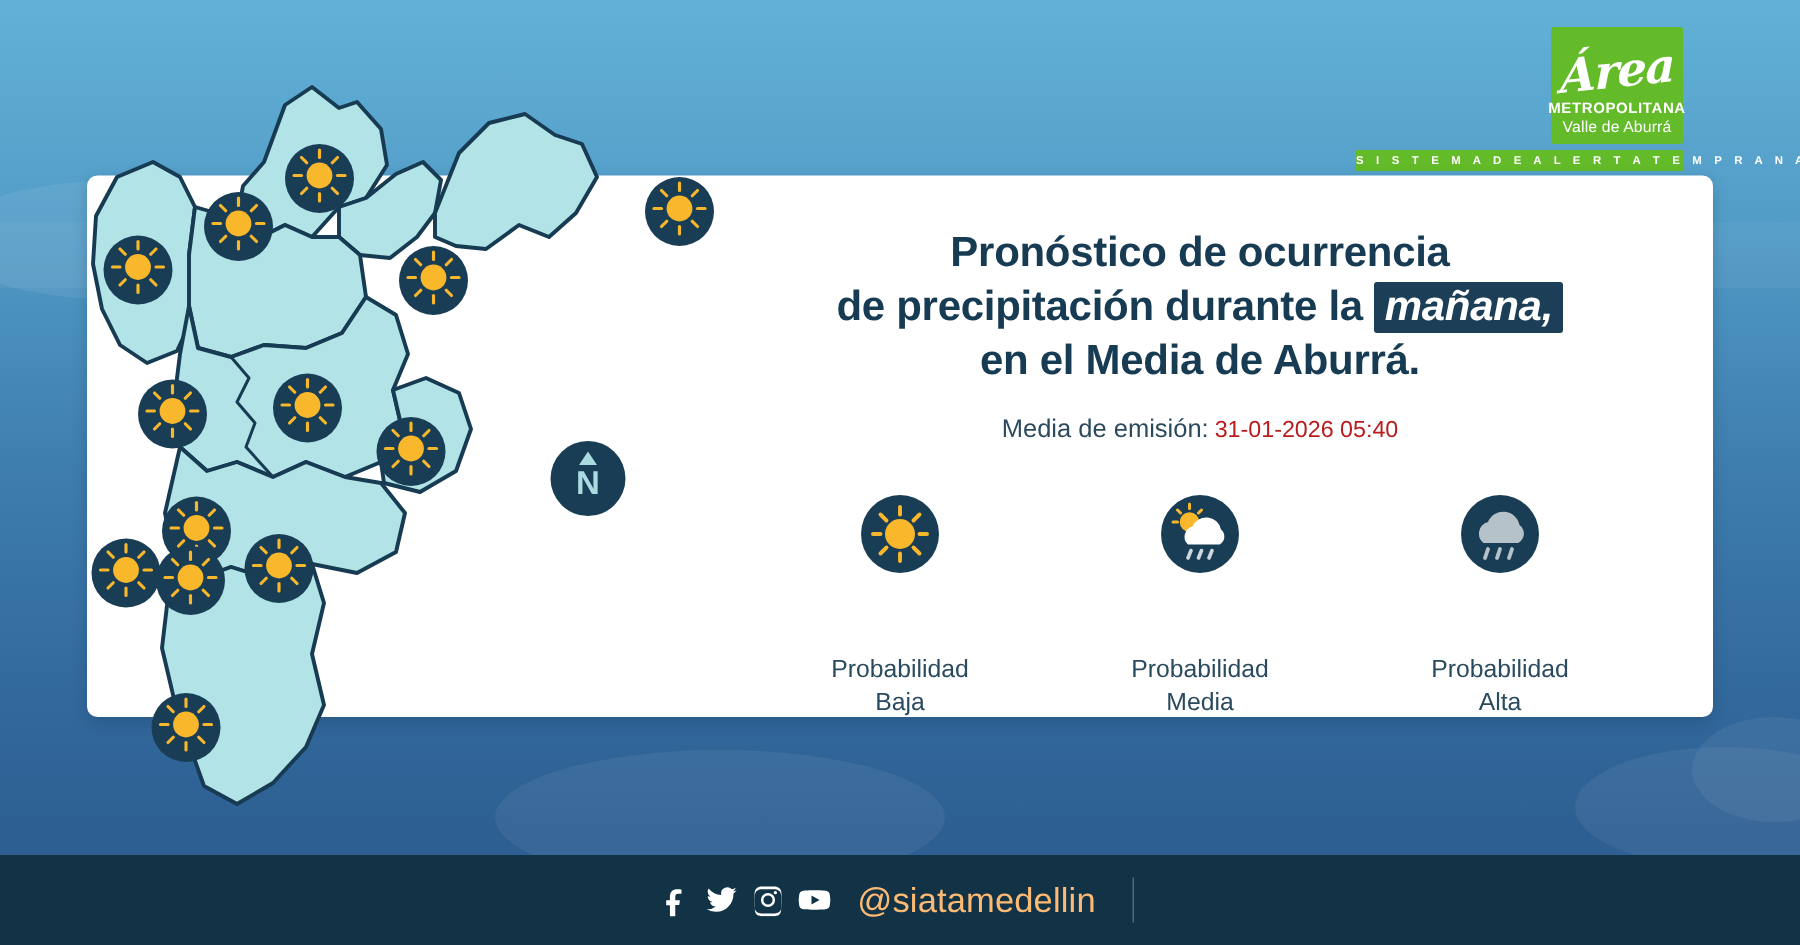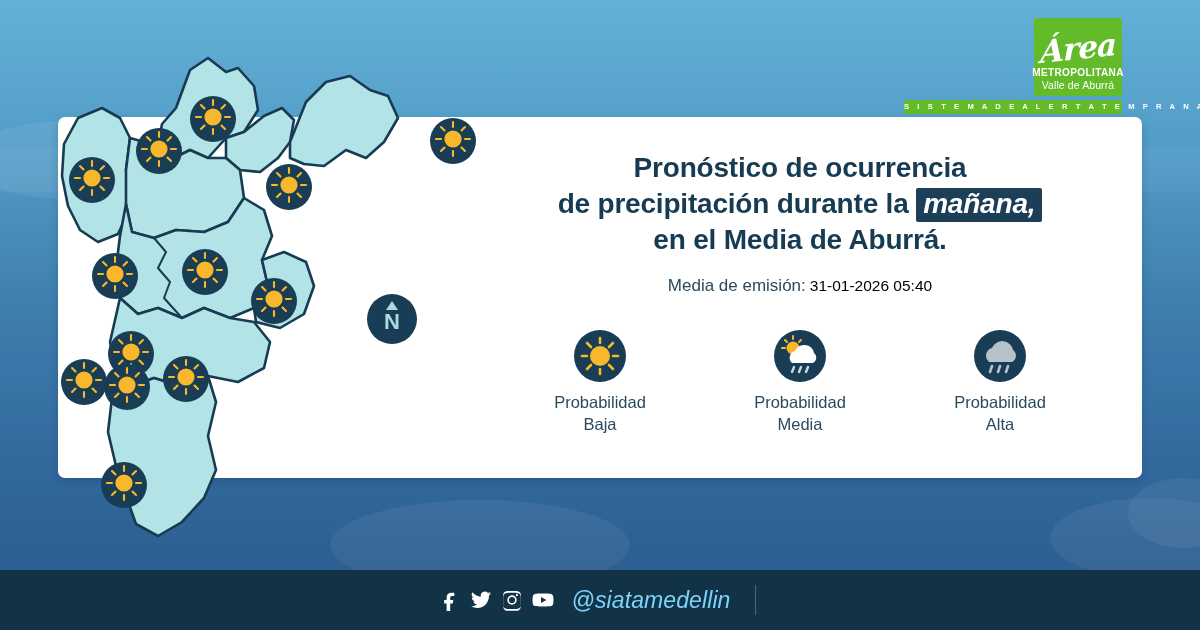--- a/index.html
+++ b/index.html
@@ -47,45 +47,45 @@
 
   
   #content { position:absolute; left:500px; top:150px; width:600px; text-align:center; }
   #title { font-size:28px; font-weight:700; color:#173b52; line-height:1.27; letter-spacing:-.2px; }
   #title .hl {
     background:#1c3f57; color:#ffffff; padding:1px 7px 3px 7px;
     border-radius:2px; display:inline-block; line-height:1.08;font-style:italic;
   }
   #date-row { margin-top:19px; font-size:17px; color:#2b4a5e; }
   #date-label { font-weight:400; }
-  #date-value { font-size:15.5px; font-weight:400; color:#000000; margin-left:4px; }
+  #date-value { font-size:15.5px; font-weight:400; color:#b91c1c; margin-left:4px; }
 
   
   #legend { position:absolute; left:500px; top:330px; width:600px; display:flex; justify-content:space-around; }
-  .leg { width:170px; display:flex; flex-direction:column; align-items:center; }
+  .leg { width:170px; display:flex; flex-direction:column; align-items:center;gap:44px; }
   .leg-icon { width:52px; height:52px; border-radius:50%; background:#193d54; position:relative; }
   .leg-label { margin-top:9px; font-size:16.5px; color:#2a4a5f; line-height:1.35; text-align:center; }
 
   
   #map { position:absolute; left:58px; top:46px; width:350px; height:520px; }
   .pin { position:absolute; width:46px; height:46px; border-radius:50%; background:#193d54;
          display:flex; align-items:center; justify-content:center; }
   #compass { position:absolute; width:50px; height:50px; border-radius:50%; background:#193d54;
              left:309px; top:248px; display:flex; align-items:center; justify-content:center; }
   #compass .n { font-size:22px; font-weight:700; color:#a9dbe0; line-height:1; margin-top:6px; }
   #compass .tri { position:absolute; top:7px; left:50%; margin-left:-6px;
     width:0; height:0; border-left:6px solid transparent; border-right:6px solid transparent;
     border-bottom:9px solid #a9dbe0; }
 
   
   #footer { position:absolute; left:0; bottom:0; width:1200px; height:60px; background:#123246;
             display:flex; align-items:center; justify-content:center; gap:18px; }
   #social { display:flex; align-items:center; gap:9px; }
   .sico { width:22px; height:22px; fill:#ffffff; }
-  #handle { font-size:23px; color:#7dd3fc; letter-spacing:.1px;font-style:italic; }
+  #handle { font-size:23px; color:#fdba74; letter-spacing:.1px; }
   #fdiv { width:1px; height:30px; background:#4a6a7d; margin:0 6px; }
   #site { font-size:22px; color:#fff; letter-spacing:.2px; }
 </style>
 </head>
 <body>
 
 <div id="stage">
 
   <div class="bgband" style="top:148px;height:44px;"></div>
   <div class="bgcloud" style="left:-40px;top:120px;width:250px;height:80px;"></div>

